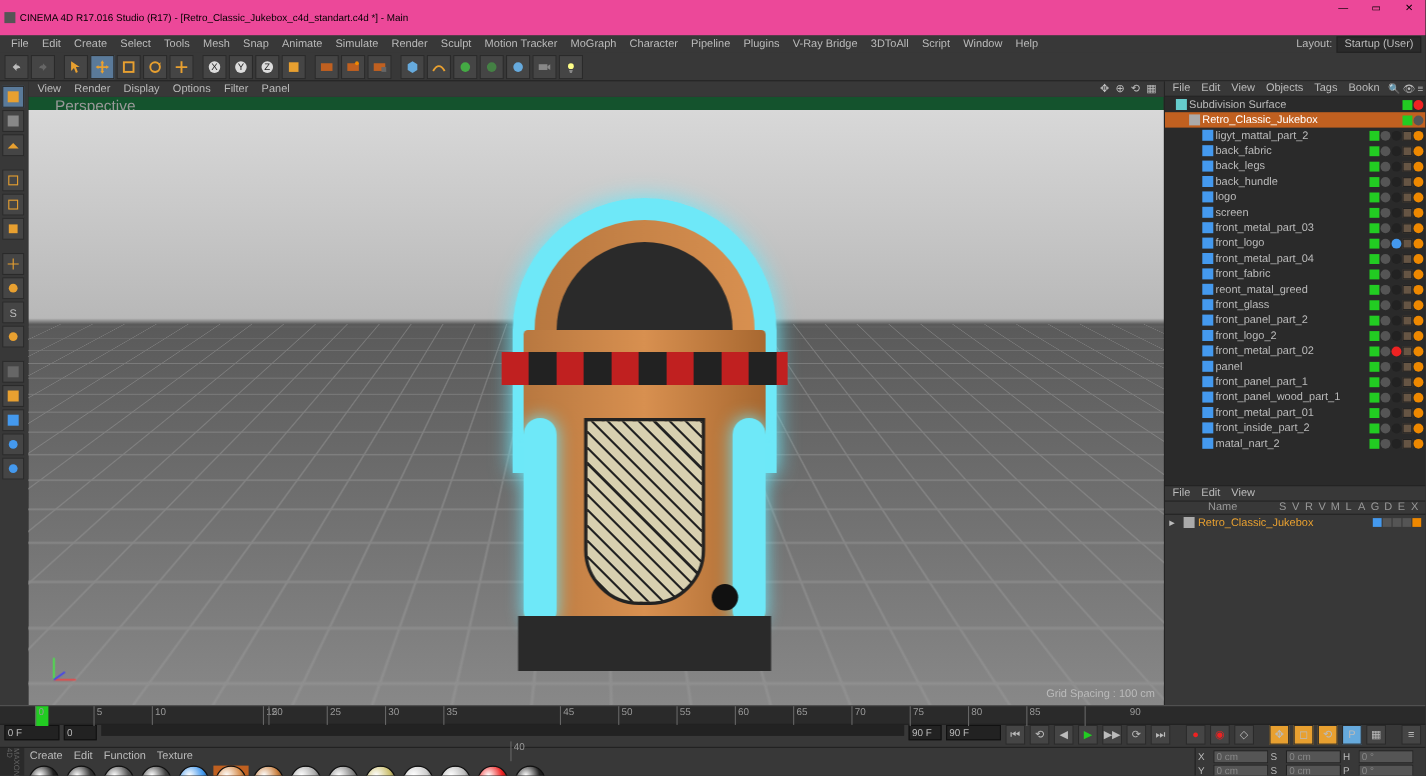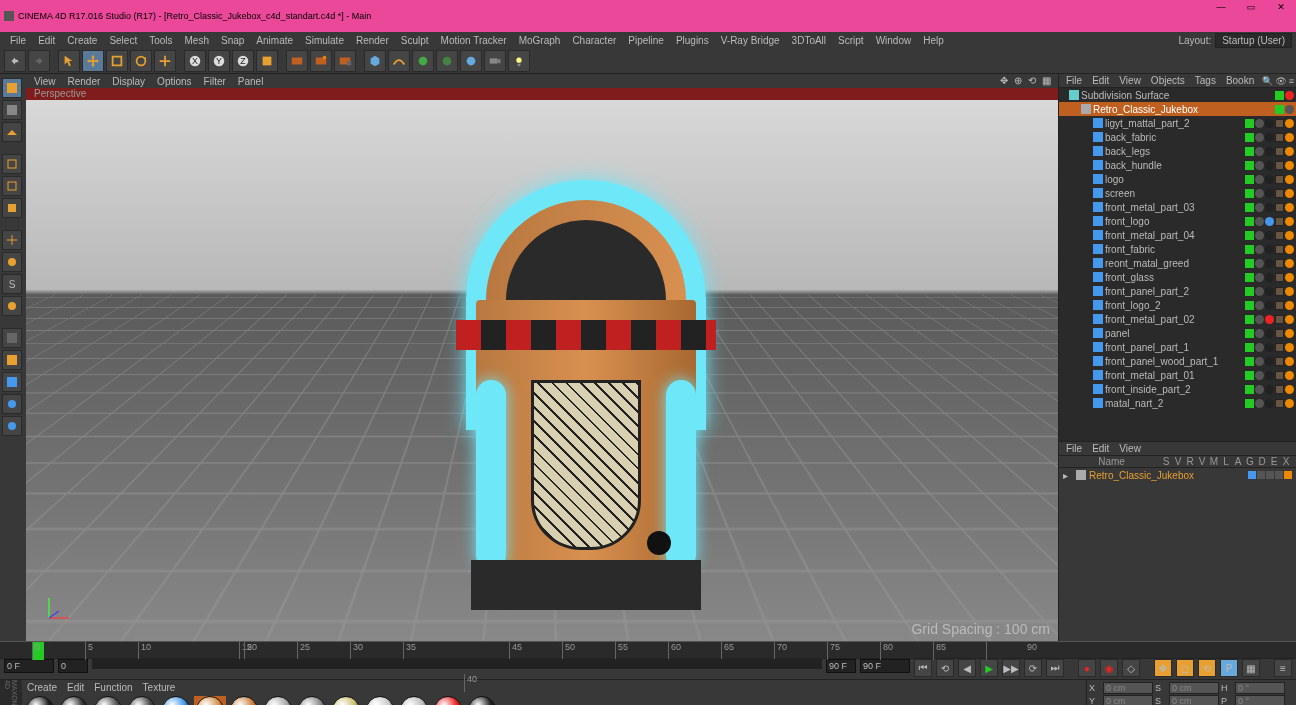--- a/index.html
+++ b/index.html
@@ -19,35 +19,35 @@
 .tool-sep{width:4px}
 .tool-icon{width:14px;height:14px}
 .main-area{display:flex;height:567px}
 .left-toolbar{width:26px;background:#383838;display:flex;flex-direction:column;padding:4px 2px;gap:2px}
 .lt-btn{width:20px;height:20px;background:#454545;border:1px solid #2a2a2a;cursor:pointer;display:flex;align-items:center;justify-content:center}
 .viewport-area{flex:1;display:flex;flex-direction:column;background:#2a2a2a}
 .viewport-menu{height:14px;background:#383838;display:flex;align-items:center;padding:0 8px;color:#bbb;gap:12px;position:relative}
 .vp-menu-item{font-size:10px;cursor:pointer}
 .vp-icons{position:absolute;right:4px;display:flex;gap:2px}
 .vp-icon{width:12px;height:12px;cursor:pointer}
-.viewport-label{height:12px;background:#7f1d1d;color:#999;font-size:10px;padding-left:8px}
+.viewport-label{height:12px;background:#14532d;color:#999;font-size:14px;padding-left:24px}
 .viewport{flex:1;background:linear-gradient(180deg,#d8d8d8 0%,#b8b8b8 35%,#5a5a5a 36%,#888 100%);position:relative;overflow:hidden}
 .grid-floor{position:absolute;left:0;right:0;top:36%;bottom:0;background-image:repeating-linear-gradient(90deg,transparent,transparent 28px,#999 28px,#999 29px),repeating-linear-gradient(0deg,transparent,transparent 18px,#999 18px,#999 19px);transform:perspective(400px) rotateX(60deg);transform-origin:top center;opacity:.5}
 .axis-gizmo{position:absolute;left:18px;bottom:18px;width:30px;height:30px}
 .jukebox{position:absolute;left:420px;top:80px;width:280px;height:430px}
 .jb-body{position:absolute;left:30px;top:120px;width:220px;height:270px;background:linear-gradient(90deg,#b87840,#d89050,#a86830);border-radius:4px}
 .jb-arch{position:absolute;left:20px;top:0;width:240px;height:250px;border-radius:120px 120px 0 0;background:linear-gradient(90deg,#b87840,#d89050);border:20px solid #6ee8f8;box-shadow:0 0 20px #6ee8f8}
 .jb-screen{position:absolute;left:60px;top:40px;width:160px;height:110px;background:#2a2a2a;border-radius:80px 80px 0 0}
 .jb-band{position:absolute;left:10px;top:140px;width:260px;height:30px;background:repeating-linear-gradient(90deg,#c02020 0,#c02020 25px,#222 25px,#222 50px)}
 .jb-neon-l{position:absolute;left:30px;top:200px;width:30px;height:190px;background:#6ee8f8;box-shadow:0 0 15px #6ee8f8;border-radius:15px}
 .jb-neon-r{position:absolute;right:30px;top:200px;width:30px;height:190px;background:#6ee8f8;box-shadow:0 0 15px #6ee8f8;border-radius:15px}
 .jb-grill{position:absolute;left:85px;top:200px;width:110px;height:170px;background:repeating-linear-gradient(45deg,#d8d0b0 0,#d8d0b0 8px,#222 8px,#222 10px),repeating-linear-gradient(-45deg,#d8d0b0 0,#d8d0b0 8px,#222 8px,#222 10px);border:3px solid #222;border-radius:0 0 50px 50px}
 .jb-base{position:absolute;left:25px;bottom:0;width:230px;height:50px;background:#2a2a2a}
 .jb-knob{position:absolute;right:55px;bottom:55px;width:24px;height:24px;background:#111;border-radius:50%}
-.grid-spacing{position:absolute;right:8px;bottom:4px;color:#bbb;font-size:14px}
+.grid-spacing{position:absolute;right:8px;bottom:4px;color:#bbb;font-size:10px}
 .right-panel{width:238px;background:#383838;display:flex;flex-direction:column;border-left:1px solid #222}
 .panel-menu{height:14px;background:#383838;display:flex;align-items:center;padding:0 2px;color:#bbb;border-bottom:1px solid #222;position:relative}
 .pm-item{padding:0 5px;font-size:10px;cursor:pointer}
 .pm-icons{position:absolute;right:2px;display:flex;gap:2px}
 .obj-manager{flex:1;overflow-y:auto;background:#2a2a2a}
 .obj-row{display:flex;align-items:center;height:14px;color:#bbb;font-size:10px;cursor:pointer;position:relative}
 .obj-row.sel{background:#c06020;color:#fff}
 .obj-indent{flex-shrink:0}
 .obj-icon{width:10px;height:10px;margin:0 2px;flex-shrink:0}
 .obj-name{flex:1;white-space:nowrap;overflow:hidden}

